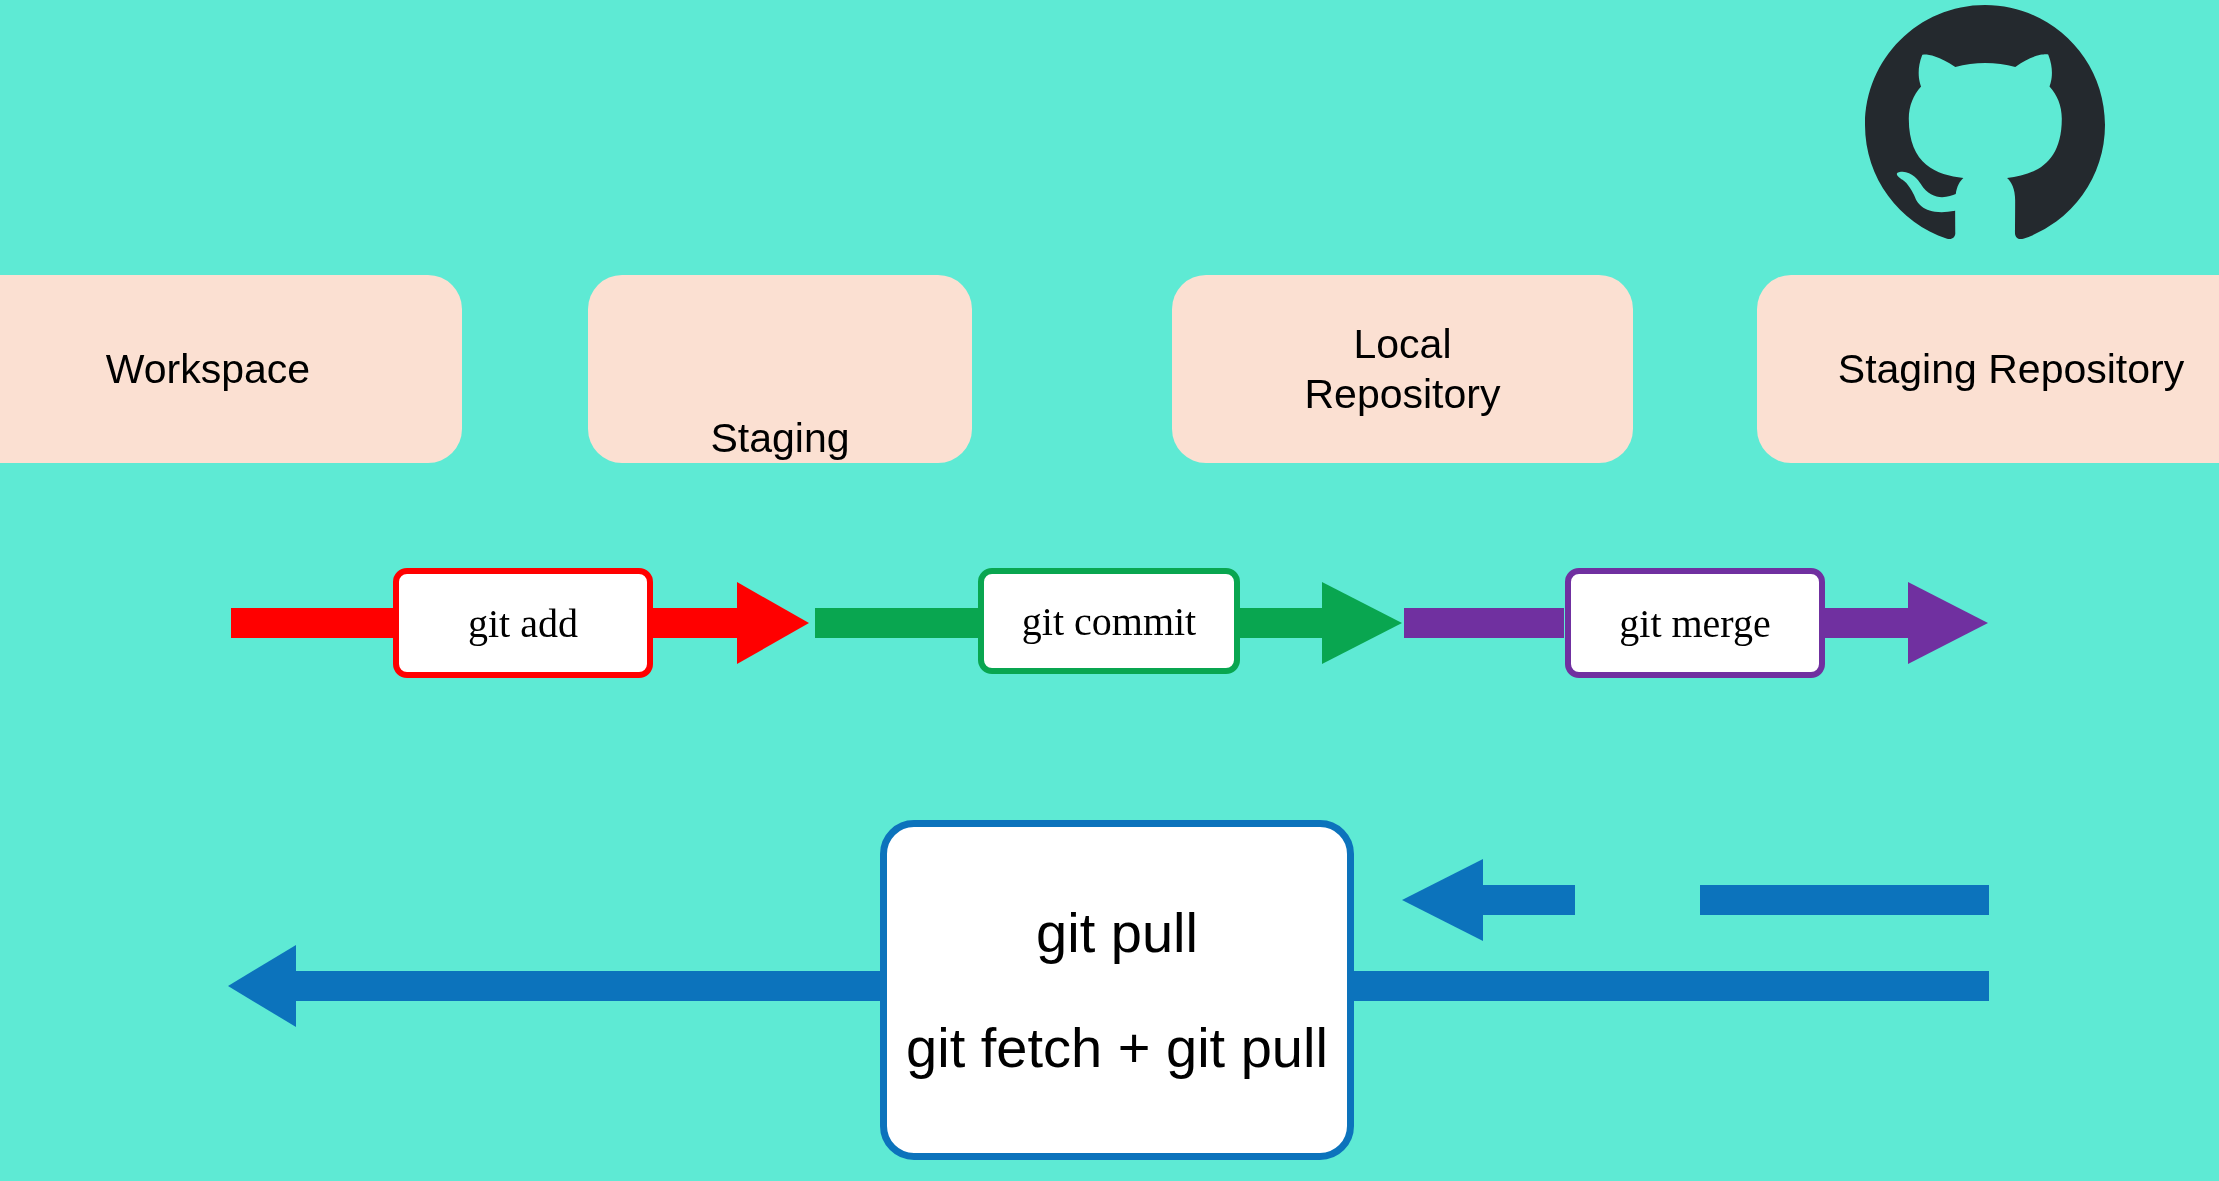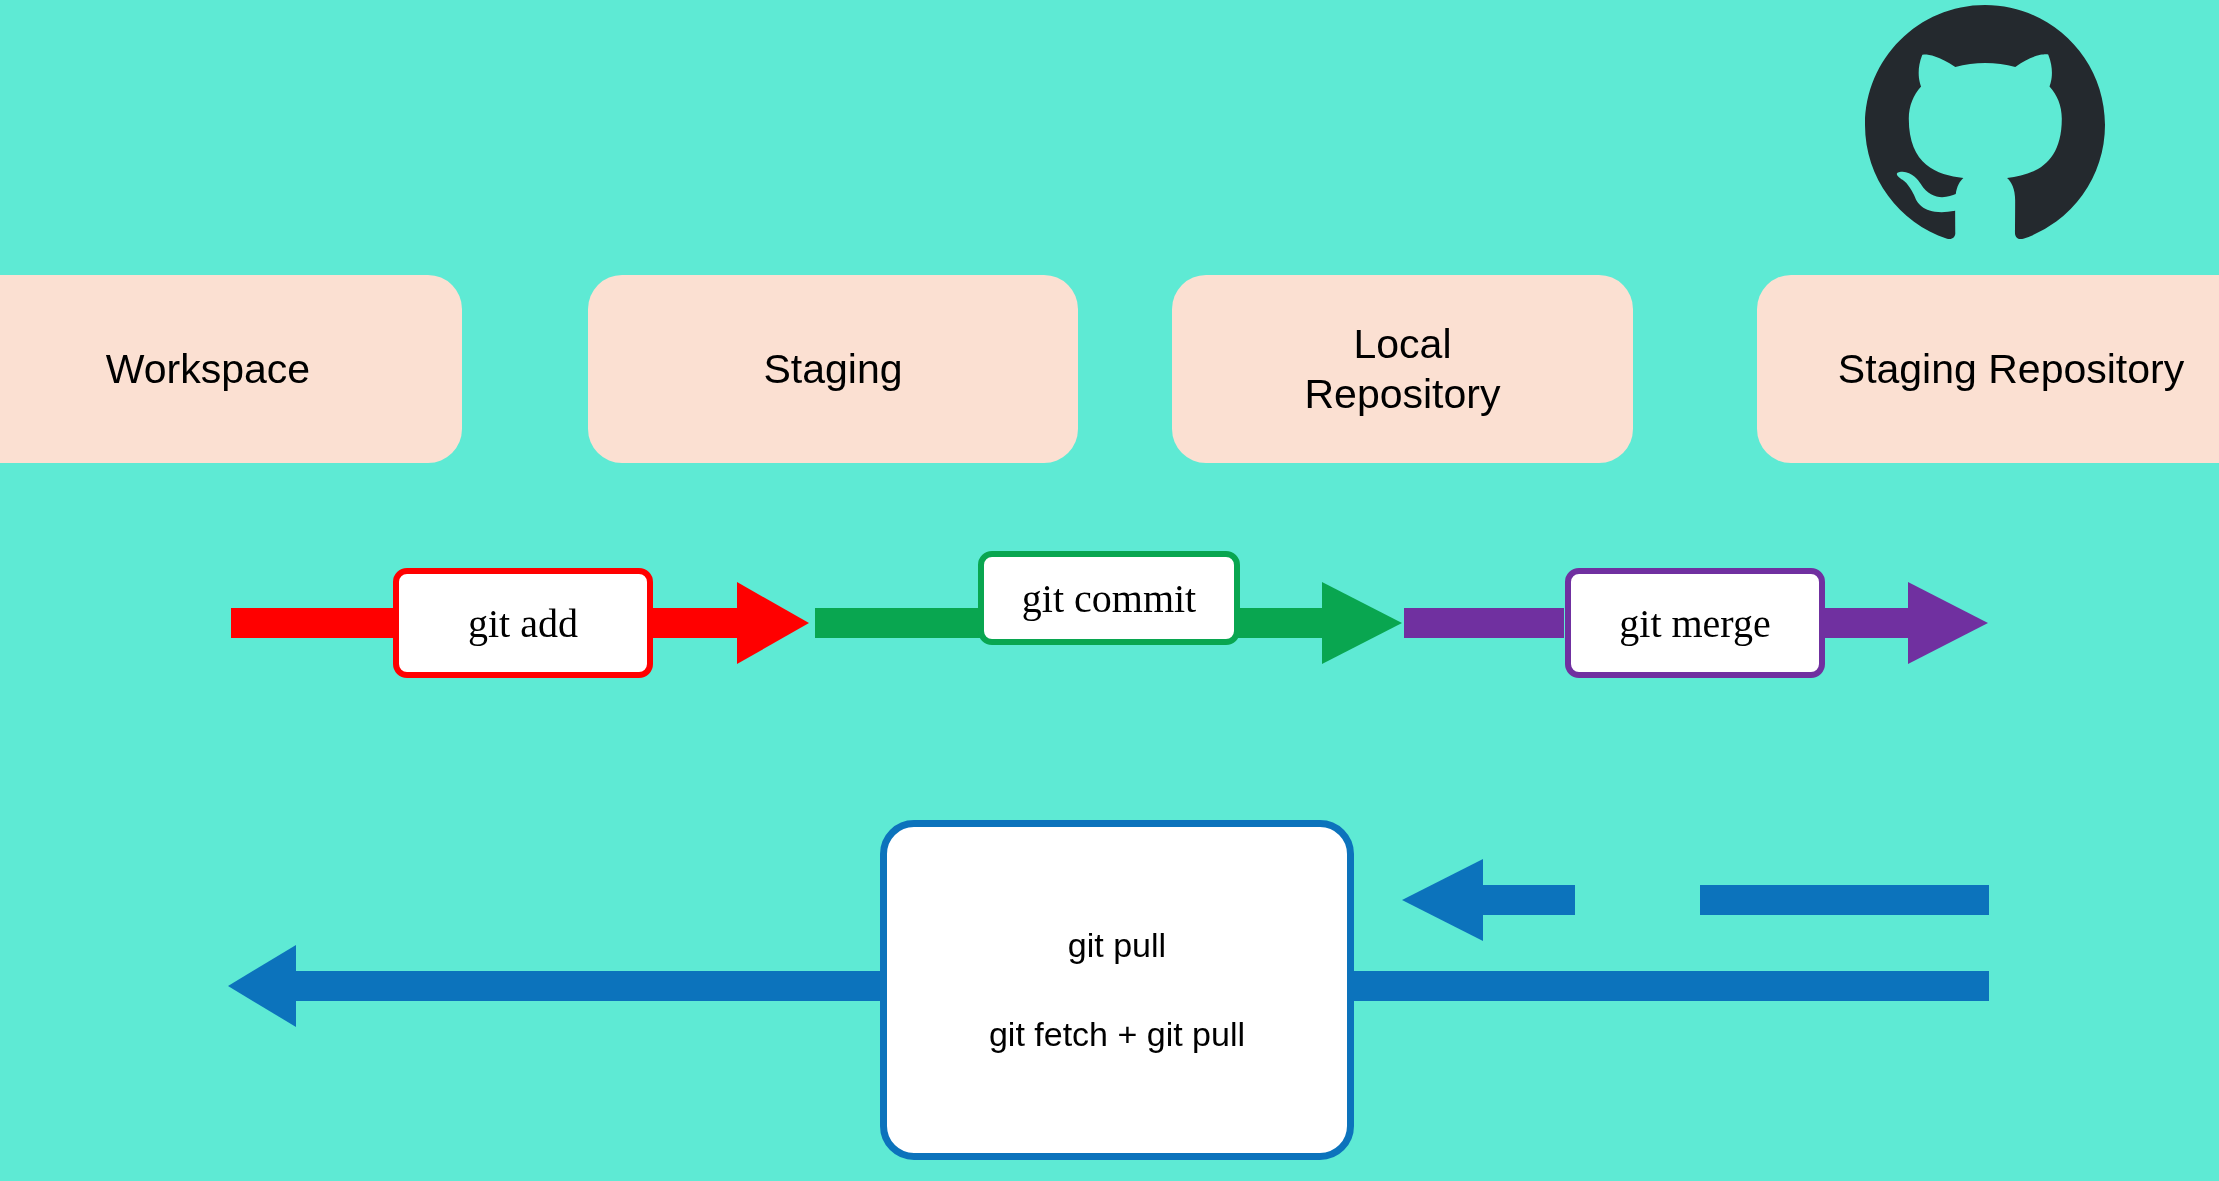--- a/index.html
+++ b/index.html
@@ -91,21 +91,21 @@
     box-sizing: border-box;
     display: flex;
     flex-direction: column;
     align-items: center;
     justify-content: center;
     gap: 50px;
     z-index: 6;
   }
   .pull-line {
     color: #000000;
-    font-size: 34px;
+    font-size: 56px;
     font-family: "Liberation Sans", sans-serif;
     text-align: center;
   }
 </style>
 </head>
 <body>
 
 <div id="canvas">
 
   <div class="gh-logo">
@@ -116,21 +116,21 @@
       0-.87.31-1.59.82-2.15-.08-.2-.36-1.02.08-2.12 0 0 .67-.21 2.2.82.64-.18 1.32-.27 2-.27s1.36.09 2 .27c1.53-1.04
       2.2-.82 2.2-.82.44 1.1.16 1.92.08 2.12.51.56.82 1.27.82 2.15 0 3.07-1.87 3.75-3.65 3.95.29.25.54.73.54 1.48
       0 1.07-.01 1.93-.01 2.2 0 .21.15.46.55.38A8.01 8.01 0 0 0 16 8c0-4.42-3.58-8-8-8z"></path>
     </svg>
   </div>
 
   <div class="stage-box" style="left:-46px; top:275px; width:508px; height:188px;">
     <span>Workspace</span>
   </div>
 
-  <div class="stage-box" style="left:588px; top:275px; width:490px; height:188px;">
+  <div class="stage-box" style="left:588px; top:275px; width:384px; height:188px;align-items:flex-end;">
     <span>Staging</span>
   </div>
 
   <div class="stage-box" style="left:1172px; top:275px; width:461px; height:188px;">
     <span>Local
 Repository</span>
   </div>
 
   <div class="stage-box" style="left:1757px; top:275px; width:508px; height:188px;">
     <span>Staging Repository</span>
@@ -139,21 +139,21 @@
   <div class="shaft" style="left:231px; top:608px; width:175px; background:#FF0000;"></div>
   <div class="shaft" style="left:640px; top:608px; width:100px; background:#FF0000;"></div>
   <div class="head head-right" style="left:737px; top:582px; border-left:72px solid #FF0000;"></div>
   <div class="cmd-box" style="left:393px; top:568px; width:260px; height:110px; border-color:#FF0000;">
     <span>git add</span>
   </div>
 
   <div class="shaft" style="left:815px; top:608px; width:173px; background:#09A650;"></div>
   <div class="shaft" style="left:1230px; top:608px; width:95px; background:#09A650;"></div>
   <div class="head head-right" style="left:1322px; top:582px; border-left:80px solid #09A650;"></div>
-  <div class="cmd-box" style="left:978px; top:551px; width:262px; height:94px; border-color:#09A650;">
+  <div class="cmd-box" style="left:978px; top:568px; width:262px; height:106px; border-color:#09A650;">
     <span>git commit</span>
   </div>
 
   <div class="shaft" style="left:1404px; top:608px; width:160px; background:#7030A0;"></div>
   <div class="shaft" style="left:1815px; top:608px; width:98px; background:#7030A0;"></div>
   <div class="head head-right" style="left:1908px; top:582px; border-left:80px solid #7030A0;"></div>
   <div class="cmd-box" style="left:1565px; top:568px; width:260px; height:110px; border-color:#7030A0;">
     <span>git merge</span>
   </div>
 

